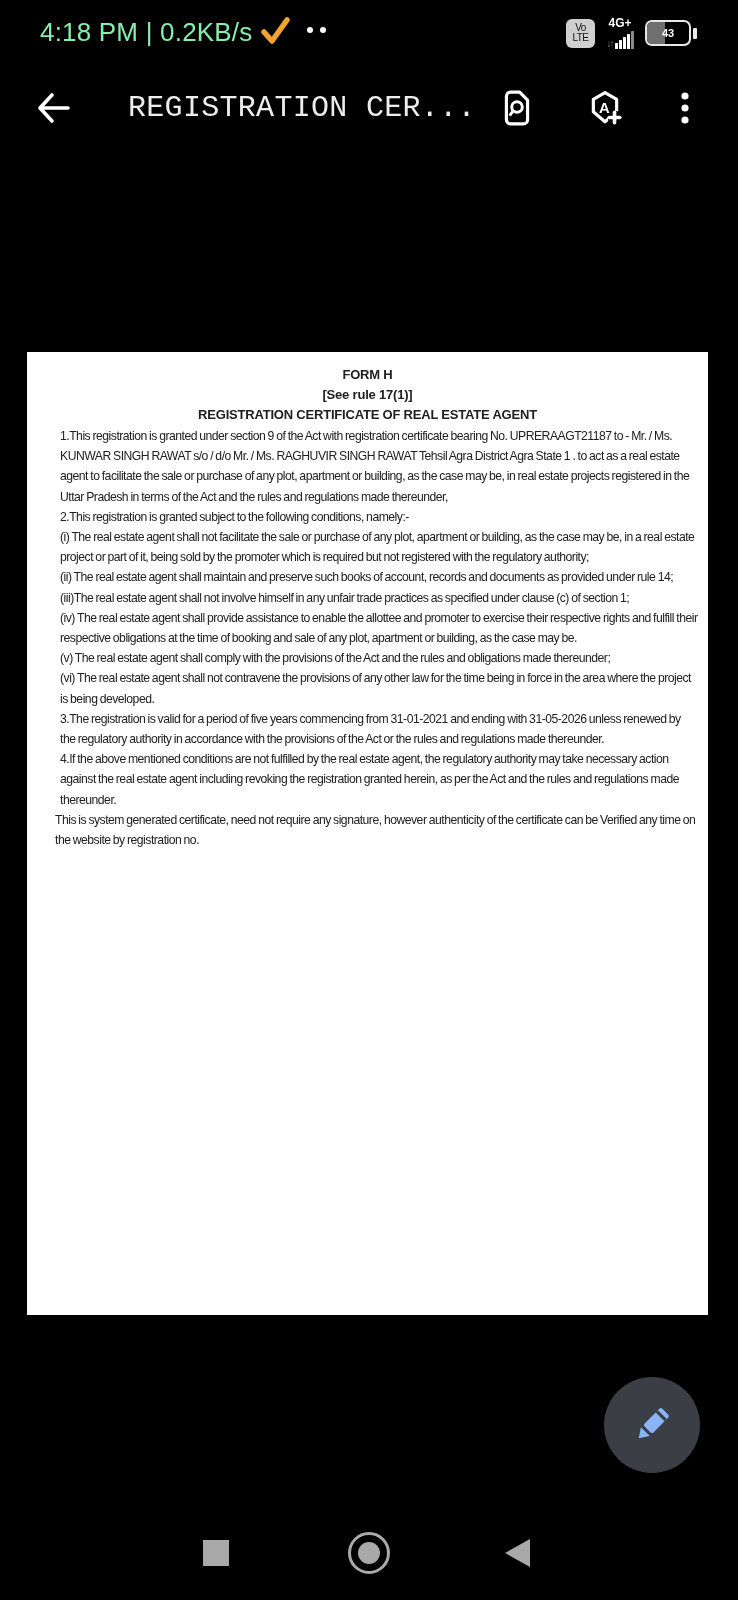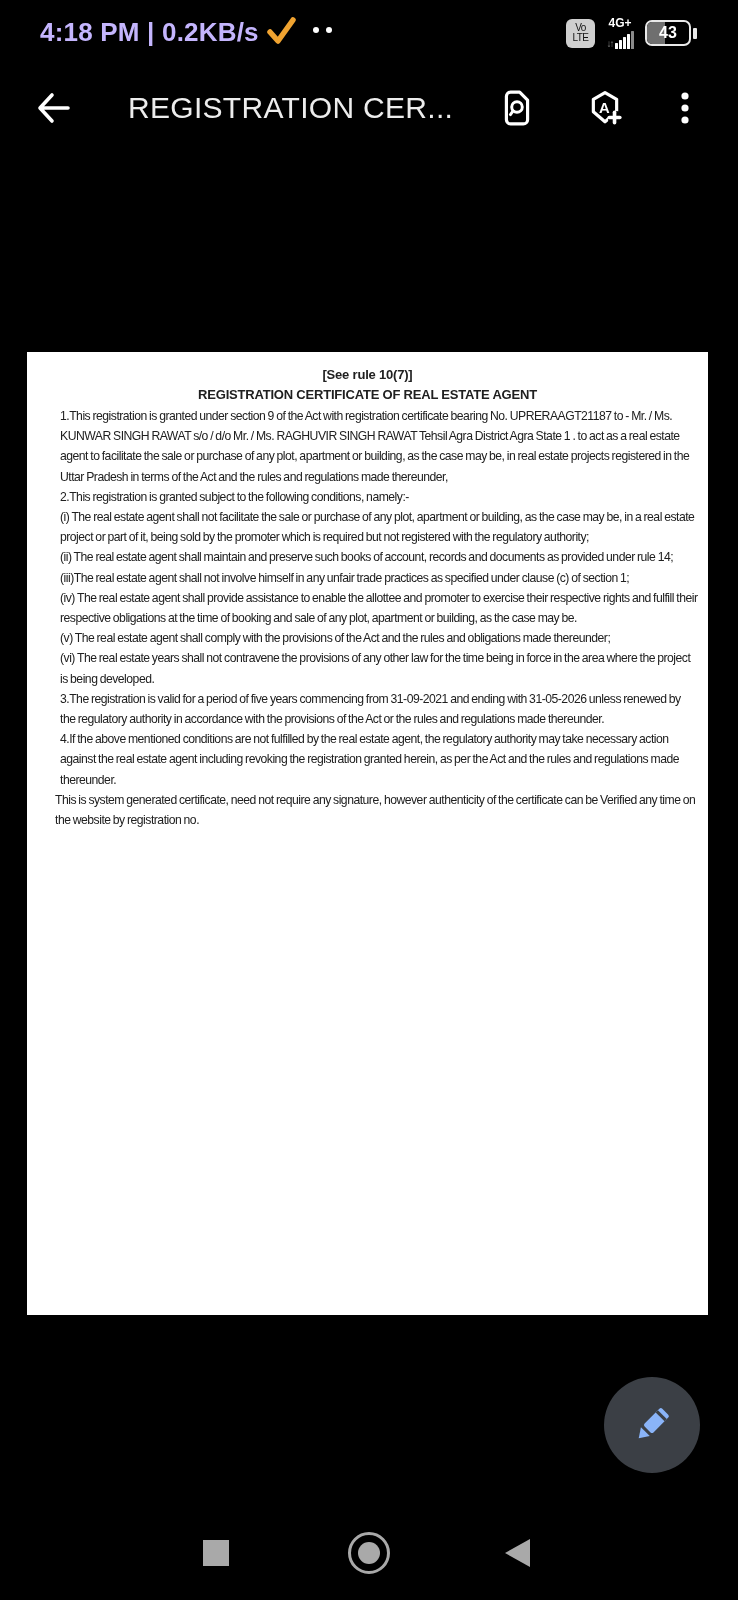--- a/index.html
+++ b/index.html
@@ -6,48 +6,48 @@
   html, body { margin: 0; padding: 0; background: #000; }
   .screen {
     position: relative; width: 738px; height: 1600px;
     background: #000; overflow: hidden;
     font-family: "Liberation Sans", sans-serif;
   }
 
   
   .status-left { position: absolute; left: 40px; top: 14px; height: 36px;
     display: flex; align-items: center; }
-  .time-speed { color: #c4b5fd; font-size: 26px; font-weight: bold; letter-spacing: .2px; white-space: pre; }
+  .time-speed { color: #86efac; font-size: 26px; font-weight: normal; letter-spacing: .2px; white-space: pre; }
   .sync-check { margin-left: 8px; margin-top: 2px; }
   .notif-dots { display: flex; gap: 7px; margin-left: 16px; margin-top: -4px; }
   .notif-dots i { width: 6px; height: 6px; border-radius: 50%; background: #fff; }
 
   .status-right { position: absolute; left: 566px; top: 16px; height: 34px;
     display: flex; align-items: center; gap: 7px; }
   .volte-badge { width: 29px; height: 29px; background: #cfcfcf; border-radius: 6px;
     display: flex; flex-direction: column; align-items: center; justify-content: center;
     color: #111; font-weight: normal; font-size: 10px; line-height: 10px; letter-spacing: -0.5px; }
   .net-block { width: 36px; display: flex; flex-direction: column; align-items: center; }
   .net-type { color: #fff; font-size: 12px; font-weight: bold; line-height: 12px; letter-spacing: 0; }
   .net-row { display: flex; align-items: flex-end; gap: 1px; margin-top: 2px; height: 18px; }
   .net-arrows { color: #8a8a8a; font-size: 10px; line-height: 10px; margin-right: 1px; letter-spacing: -2px; }
   .sig-bar { width: 3px; background: #fff; border-radius: 0.5px; }
   .battery { display: flex; align-items: center; }
   .battery-body { position: relative; width: 46px; height: 26px; border: 2.5px solid #e9e9e9;
     border-radius: 7px; overflow: hidden; background: #000; }
   .battery-fill { position: absolute; left: 0; top: 0; bottom: 0; width: 43%; background: #6f6f6f; }
   .battery-num { position: absolute; inset: 0; display: flex; align-items: center; justify-content: center;
-    color: #fff; font-size: 16px; font-weight: bold; }
+    color: #fff; font-size: 11px; font-weight: bold; }
   .battery-nub { width: 4px; height: 11px; background: #e9e9e9; border-radius: 1px; margin-left: 2px; }
 
   
   .app-bar { position: absolute; top: 75px; left: 0; width: 738px; height: 66px; }
   .back-btn { position: absolute; left: 34px; top: 14px; width: 38px; height: 38px; cursor: pointer; }
   .app-title { position: absolute; left: 128px; top: 0; height: 66px; line-height: 66px;
-    color: #ededed; font-size: 30px; font-weight: 400; letter-spacing: .3px; white-space: nowrap; }
+    color: #ededed; font-size: 30px; font-weight: 400; letter-spacing: .3px; white-space: nowrap; font-family: Liberation Mono, monospace; }
   .action-btn { position: absolute; top: 14px; width: 38px; height: 38px;
     display: flex; align-items: center; justify-content: center; cursor: pointer; }
   .btn-find { left: 498px; }
   .btn-aplus { left: 586px; }
   .btn-menu { left: 666px; }
 
   
   .page { position: absolute; left: 27px; top: 352px; width: 681px; height: 963px;
     background: #fff; color: #202020; }
   .doc-head { padding-top: 13px; text-align: center; font-size: 13px; font-weight: bold;
@@ -150,33 +150,34 @@
       <svg width="12" height="38" viewBox="0 0 12 38">
         <circle cx="6" cy="7" r="3.6" fill="#fff"></circle>
         <circle cx="6" cy="19" r="3.6" fill="#fff"></circle>
         <circle cx="6" cy="31" r="3.6" fill="#fff"></circle>
       </svg>
     </div>
   </div>
 
   <div class="page">
     <div class="doc-head">
-      <div>[See rule 10(7)]</div>
+      <div>FORM H</div>
+      <div>[See rule 17(1)]</div>
       <div>REGISTRATION CERTIFICATE OF REAL ESTATE AGENT</div>
     </div>
     <div class="doc-body">
       <p>1.This registration is granted under section 9 of the Act with registration certificate bearing No. UPRERAAGT21187 to - Mr. / Ms. KUNWAR SINGH RAWAT s/o / d/o Mr. / Ms. RAGHUVIR SINGH RAWAT Tehsil Agra District Agra State 1 . to act as a real estate agent to facilitate the sale or purchase of any plot, apartment or building, as the case may be, in real estate projects registered in the Uttar Pradesh in terms of the Act and the rules and regulations made thereunder,</p>
       <p>2.This registration is granted subject to the following conditions, namely:-</p>
       <p>(i) The real estate agent shall not facilitate the sale or purchase of any plot, apartment or building, as the case may be, in a real estate project or part of it, being sold by the promoter which is required but not registered with the regulatory authority;</p>
       <p>(ii) The real estate agent shall maintain and preserve such books of account, records and documents as provided under rule 14;</p>
       <p>(iii)The real estate agent shall not involve himself in any unfair trade practices as specified under clause (c) of section 1;</p>
       <p>(iv) The real estate agent shall provide assistance to enable the allottee and promoter to exercise their respective rights and fulfill their respective obligations at the time of booking and sale of any plot, apartment or building, as the case may be.</p>
       <p>(v) The real estate agent shall comply with the provisions of the Act and the rules and obligations made thereunder;</p>
-      <p>(vi) The real estate years shall not contravene the provisions of any other law for the time being in force in the area where the project is being developed.</p>
-      <p>3.The registration is valid for a period of five years commencing from 31-09-2021 and ending with 31-05-2026 unless renewed by the regulatory authority in accordance with the provisions of the Act or the rules and regulations made thereunder.</p>
+      <p>(vi) The real estate agent shall not contravene the provisions of any other law for the time being in force in the area where the project is being developed.</p>
+      <p>3.The registration is valid for a period of five years commencing from 31-01-2021 and ending with 31-05-2026 unless renewed by the regulatory authority in accordance with the provisions of the Act or the rules and regulations made thereunder.</p>
       <p>4.If the above mentioned conditions are not fulfilled by the real estate agent, the regulatory authority may take necessary action against the real estate agent including revoking the registration granted herein, as per the Act and the rules and regulations made thereunder.</p>
       <p class="doc-footer">This is system generated certificate, need not require any signature, however authenticity of the certificate can be Verified any time on the website by registration no.</p>
     </div>
   </div>
 
   <div class="fab">
     <svg width="48" height="48" viewBox="0 0 46 46">
       <g transform="rotate(45 23 23)">
         <rect x="17" y="5" width="12" height="24" rx="2" fill="#8AB4F8"></rect>
         <polygon points="17,32 29,32 23,41" fill="#8AB4F8"></polygon>

